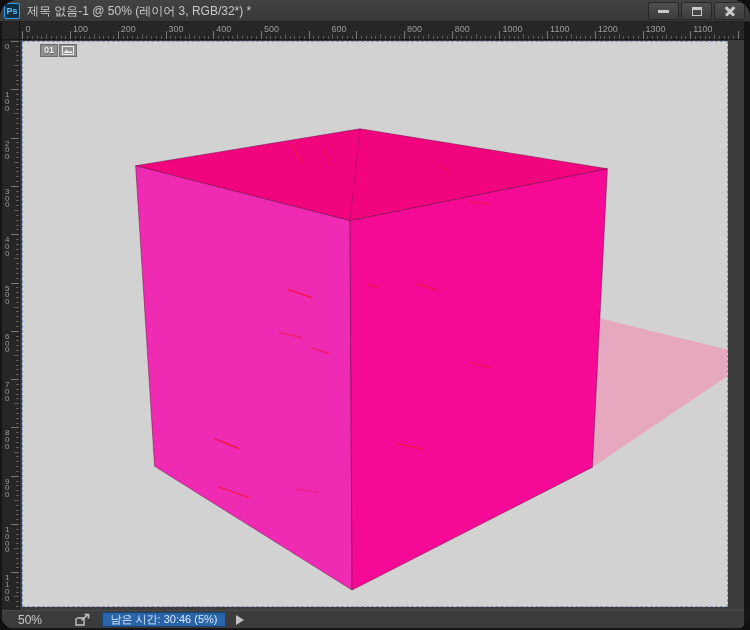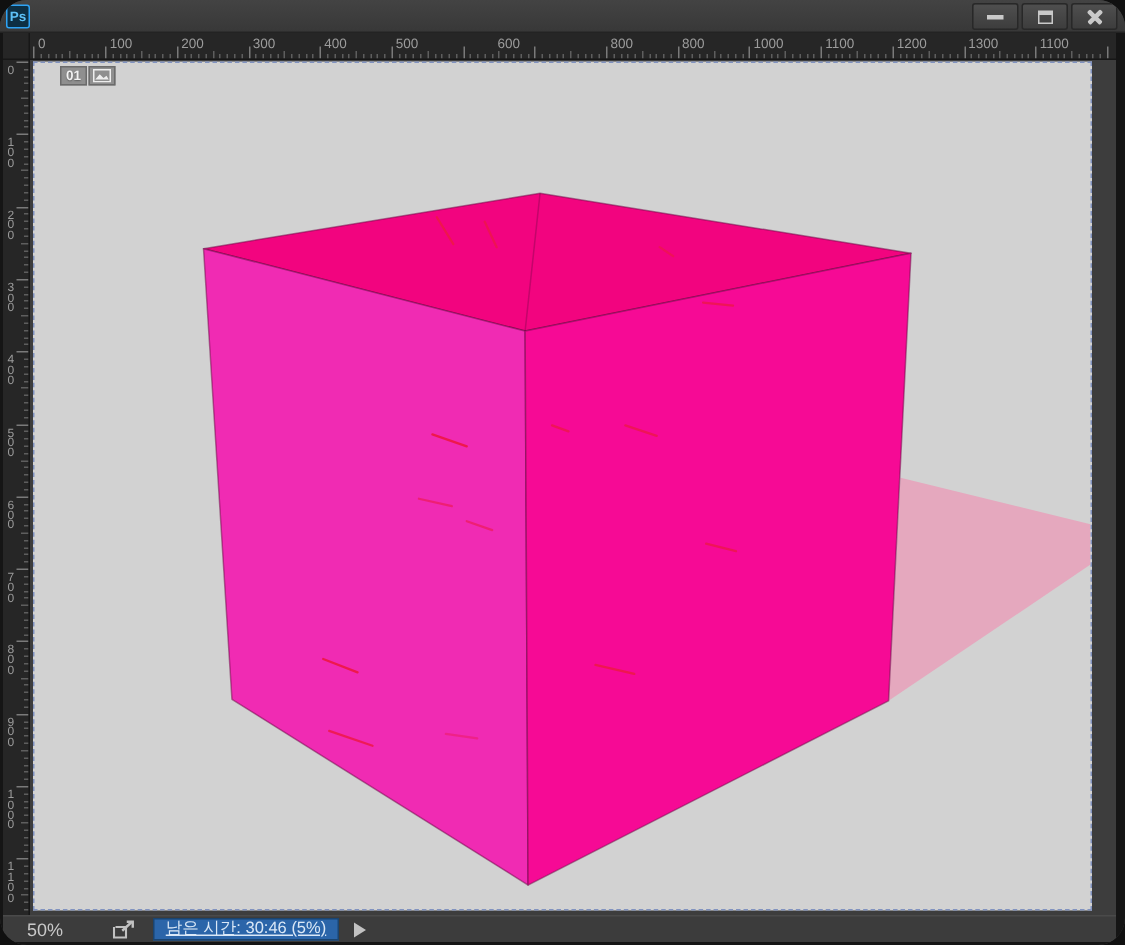--- a/index.html
+++ b/index.html
@@ -75,38 +75,39 @@
   .statusbar{
     position:absolute;left:2px;top:610px;width:742px;height:18px;
     background:#3C3C3C;border-top:1px solid #4A4A4A;
   }
   .zoom-field{position:absolute;left:16px;top:1px;height:16px;line-height:16px;color:#C9C9C9;font-size:12px;}
   .share-btn{position:absolute;left:71px;top:1px;width:20px;height:16px;display:flex;align-items:center;justify-content:center;}
   .progress{
     position:absolute;left:100px;top:1px;width:124px;height:15px;
     background:#2B65A9;border:1px solid #1A4470;
     color:#DAE8F7;font-size:11px;line-height:13px;text-align:center;
-    white-space:nowrap;overflow:hidden;text-decoration:underline;
+    white-space:nowrap;overflow:hidden;
   }
   .status-arrow{
     position:absolute;left:234px;top:4px;width:0;height:0;
     border-left:8px solid #C2C2C2;border-top:5px solid transparent;border-bottom:5px solid transparent;
   }
   
   .edge-left{position:absolute;left:0;top:22px;width:2px;height:608px;background:#151515;}
   .edge-right{position:absolute;left:744px;top:22px;width:6px;height:608px;background:#151515;}
   .edge-bottom{position:absolute;left:0;top:628px;width:750px;height:2px;background:#151515;}
 </style>
 </head>
 <body>
 
 <div class="window">
 
   <div class="titlebar">
     <div class="ps-icon">Ps</div>
+    <div class="window-title">제목 없음-1 @ 50% (레이어 3, RGB/32*) *</div>
     <div class="win-controls">
       <div class="win-btn">
         <div class="glyph-min"></div>
       </div>
       <div class="win-btn">
         <div class="glyph-max"></div>
       </div>
       <div class="win-btn">
         <div class="glyph-close">
             <span></span>

